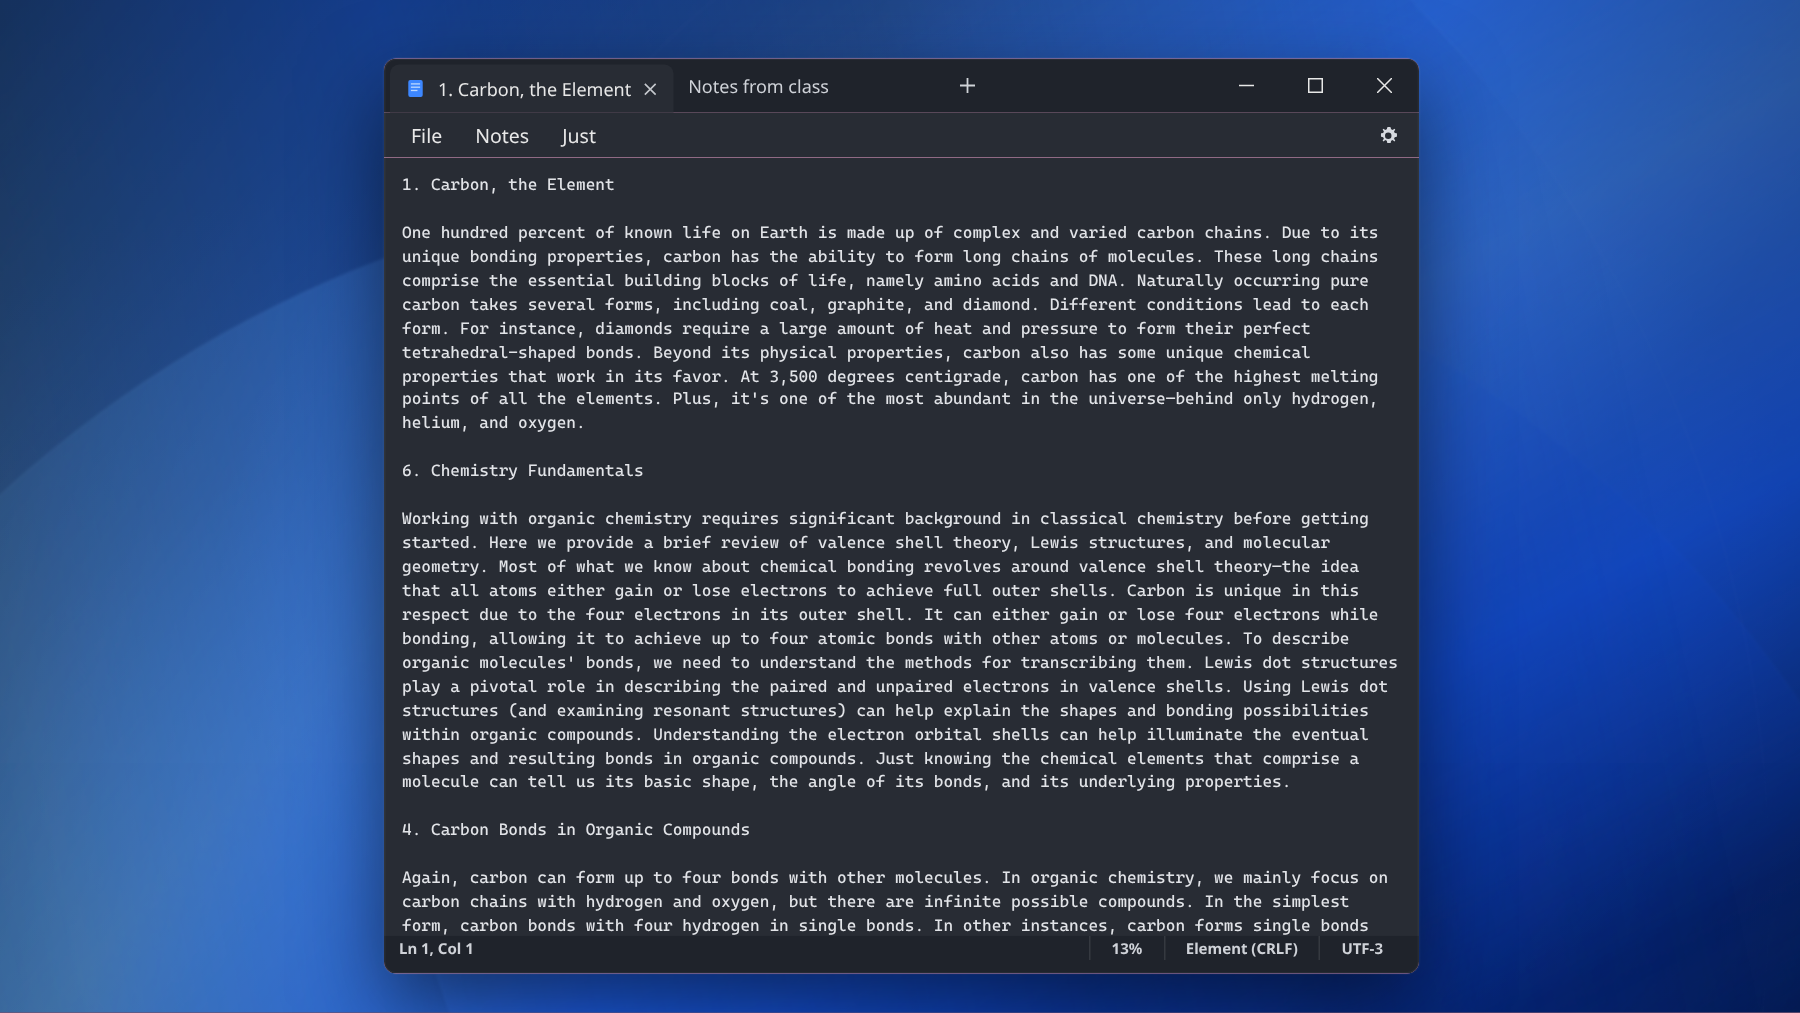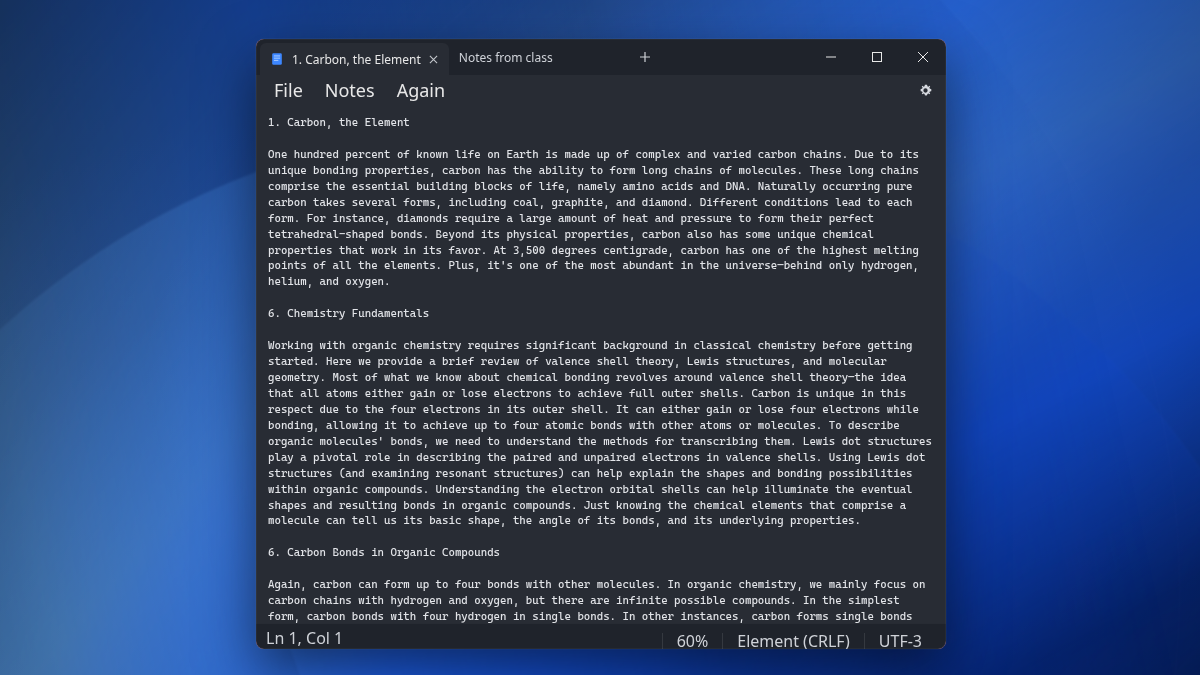--- a/index.html
+++ b/index.html
@@ -106,21 +106,21 @@
   
   .menubar {
     height: 30px;
     background: #282c34;
     display:flex; align-items:center;
     padding: 0 8px;
     gap: 2px;
   }
   .menubar .menu-item {
     padding: 4px 10px;
-    font-size: 18px;
+    font-size: 13px;
     color:#e8e8e8;
     border-radius:4px;
   }
   .menubar-spacer { flex:1; }
   .settings-btn {
     width:26px;height:26px;
     display:flex;align-items:center;justify-content:center;
     color:#d7dae0; border-radius:4px;
   }
   .settings-btn svg{width:15px;height:15px;}
@@ -137,24 +137,25 @@
     color:#e2e4e8;
     white-space: pre-wrap;
     word-wrap: break-word;
   }
 
   
   .statusbar {
     height: 26px;
     background:#1f232b;
     border-top: 1px solid rgba(255,255,255,0.04);
-    display:flex; align-items:flex-end;
-    font-size:16px;
+    display:flex; align-items:flex-start;
+    font-size:10px;
     color:#cfd2d8;
     padding: 0 10px;
+    font-weight: bold;
   }
   .statusbar .sb-left { flex:1; }
   .statusbar .sb-cell {
     padding: 0 14px;
     border-left: 1px solid rgba(255,255,255,0.10);
     height:16px; line-height:16px;
   }
   .statusbar .sb-cell.first { border-left:none; padding-left:0;}
 </style>
 </head>
@@ -211,43 +212,43 @@
         <svg viewBox="0 0 10 10">
             <path d="M0 0 L10 10 M10 0 L0 10"></path>
           </svg>
       </div>
     </div>
   </div>
 
   <div class="menubar">
     <div class="menu-item">File</div>
     <div class="menu-item">Notes</div>
-    <div class="menu-item">Again</div>
+    <div class="menu-item">Just</div>
     <div class="menubar-spacer"></div>
     <div class="settings-btn">
       <svg viewBox="0 0 16 16">
         <path fill="currentColor" d="M8 10.3A2.3 2.3 0 1 1 8 5.7a2.3 2.3 0 0 1 0 4.6zm6.2-3.2-.1-.8-1.5-.3a4.9 4.9 0 0 0-.5-1.1l.9-1.3-.6-.6-1.3.9a4.9 4.9 0 0 0-1.1-.5L9.7 1.9 8.9 1.8h-.8L7.3 1.9 7 3.4a4.9 4.9 0 0 0-1.1.5l-1.3-.9-.6.6.9 1.3a4.9 4.9 0 0 0-.5 1.1l-1.5.3-.1.8v.8l.1.8 1.5.3c.1.4.3.8.5 1.1l-.9 1.3.6.6 1.3-.9c.3.2.7.4 1.1.5l.3 1.5.8.1h.8l.8-.1.3-1.5c.4-.1.8-.3 1.1-.5l1.3.9.6-.6-.9-1.3c.2-.3.4-.7.5-1.1l1.5-.3.1-.8v-.8z"></path>
       </svg>
     </div>
   </div>
 
   <div class="editor"><span>1. Carbon, the Element</span>
 
 <span>One hundred percent of known life on Earth is made up of complex and varied carbon chains. Due to its unique bonding properties, carbon has the ability to form long chains of molecules. These long chains comprise the essential building blocks of life, namely amino acids and DNA. Naturally occurring pure carbon takes several forms, including coal, graphite, and diamond. Different conditions lead to each form. For instance, diamonds require a large amount of heat and pressure to form their perfect tetrahedral-shaped bonds. Beyond its physical properties, carbon also has some unique chemical properties that work in its favor. At 3,500 degrees centigrade, carbon has one of the highest melting points of all the elements. Plus, it's one of the most abundant in the universe—behind only hydrogen, helium, and oxygen.</span>
 
 <span>6. Chemistry Fundamentals</span>
 
 <span>Working with organic chemistry requires significant background in classical chemistry before getting started. Here we provide a brief review of valence shell theory, Lewis structures, and molecular geometry. Most of what we know about chemical bonding revolves around valence shell theory—the idea that all atoms either gain or lose electrons to achieve full outer shells. Carbon is unique in this respect due to the four electrons in its outer shell. It can either gain or lose four electrons while bonding, allowing it to achieve up to four atomic bonds with other atoms or molecules. To describe organic molecules' bonds, we need to understand the methods for transcribing them. Lewis dot structures play a pivotal role in describing the paired and unpaired electrons in valence shells. Using Lewis dot structures (and examining resonant structures) can help explain the shapes and bonding possibilities within organic compounds. Understanding the electron orbital shells can help illuminate the eventual shapes and resulting bonds in organic compounds. Just knowing the chemical elements that comprise a molecule can tell us its basic shape, the angle of its bonds, and its underlying properties.</span>
 
-<span>6. Carbon Bonds in Organic Compounds</span>
+<span>4. Carbon Bonds in Organic Compounds</span>
 
 <span>Again, carbon can form up to four bonds with other molecules. In organic chemistry, we mainly focus on carbon chains with hydrogen and oxygen, but there are infinite possible compounds. In the simplest form, carbon bonds with four hydrogen in single bonds. In other instances, carbon forms single bonds with other carbons to create longer chains.</span></div>
 
   <div class="statusbar">
     <div class="sb-left">
       <span class="sb-cell first">Ln 1, Col 1</span>
     </div>
-    <span class="sb-cell">60%</span>
+    <span class="sb-cell">13%</span>
     <span class="sb-cell">Element (CRLF)</span>
     <span class="sb-cell">UTF-3</span>
   </div>
 
 </div>
 
 </body></html>

